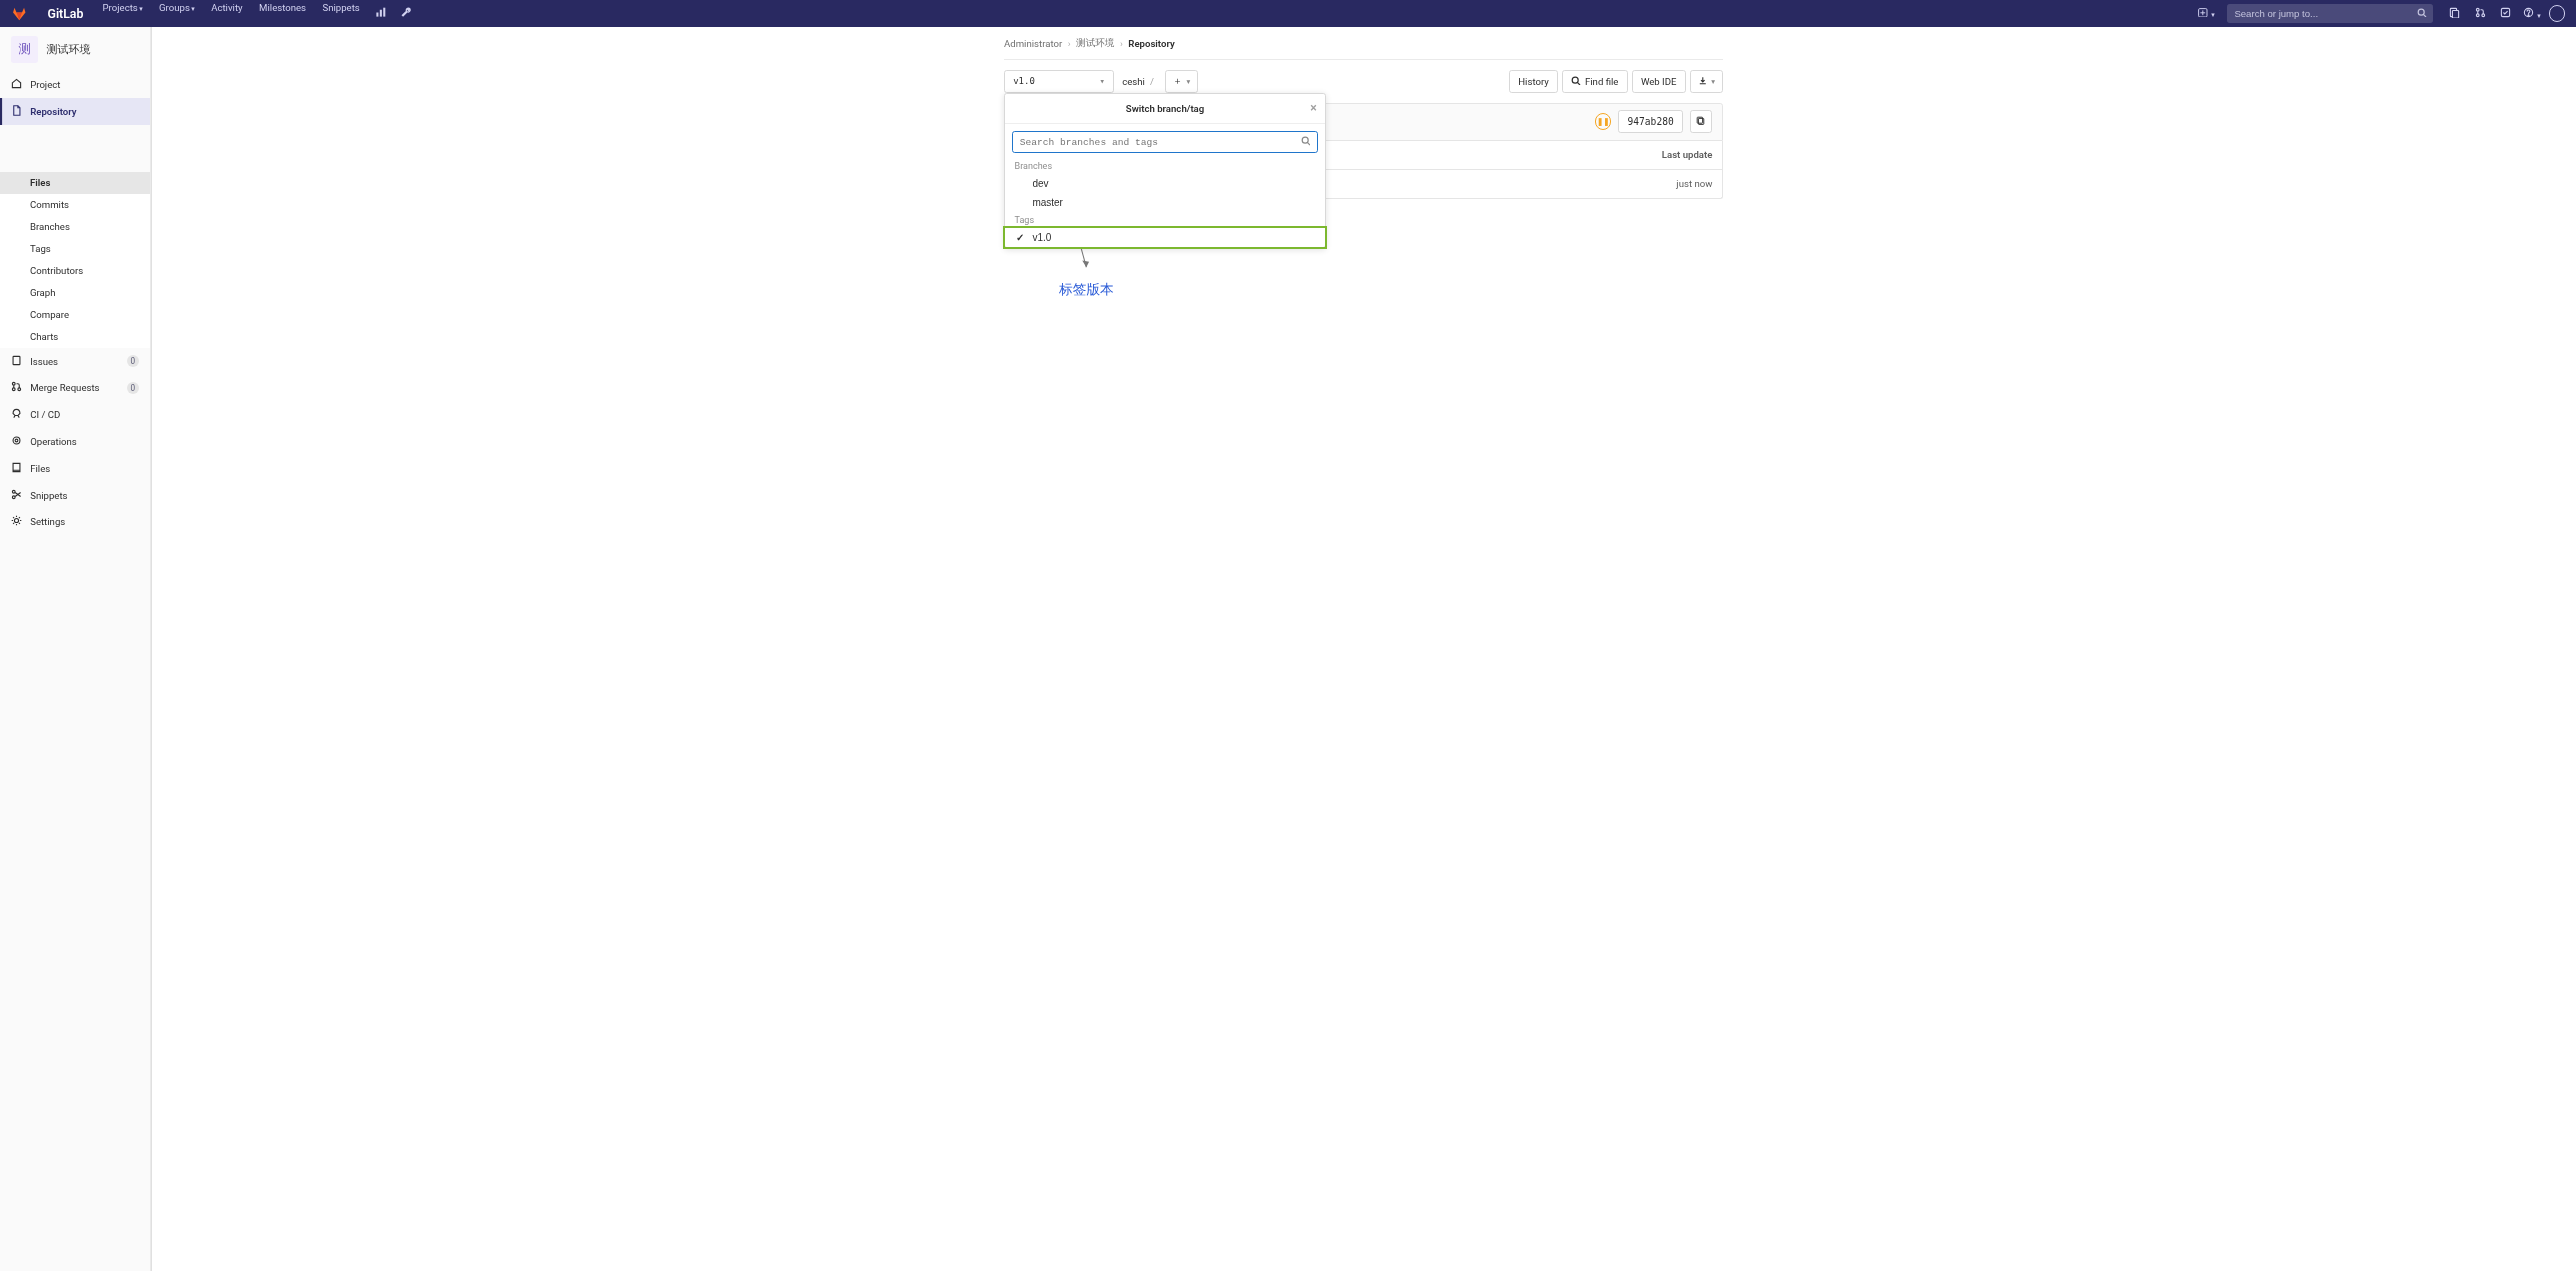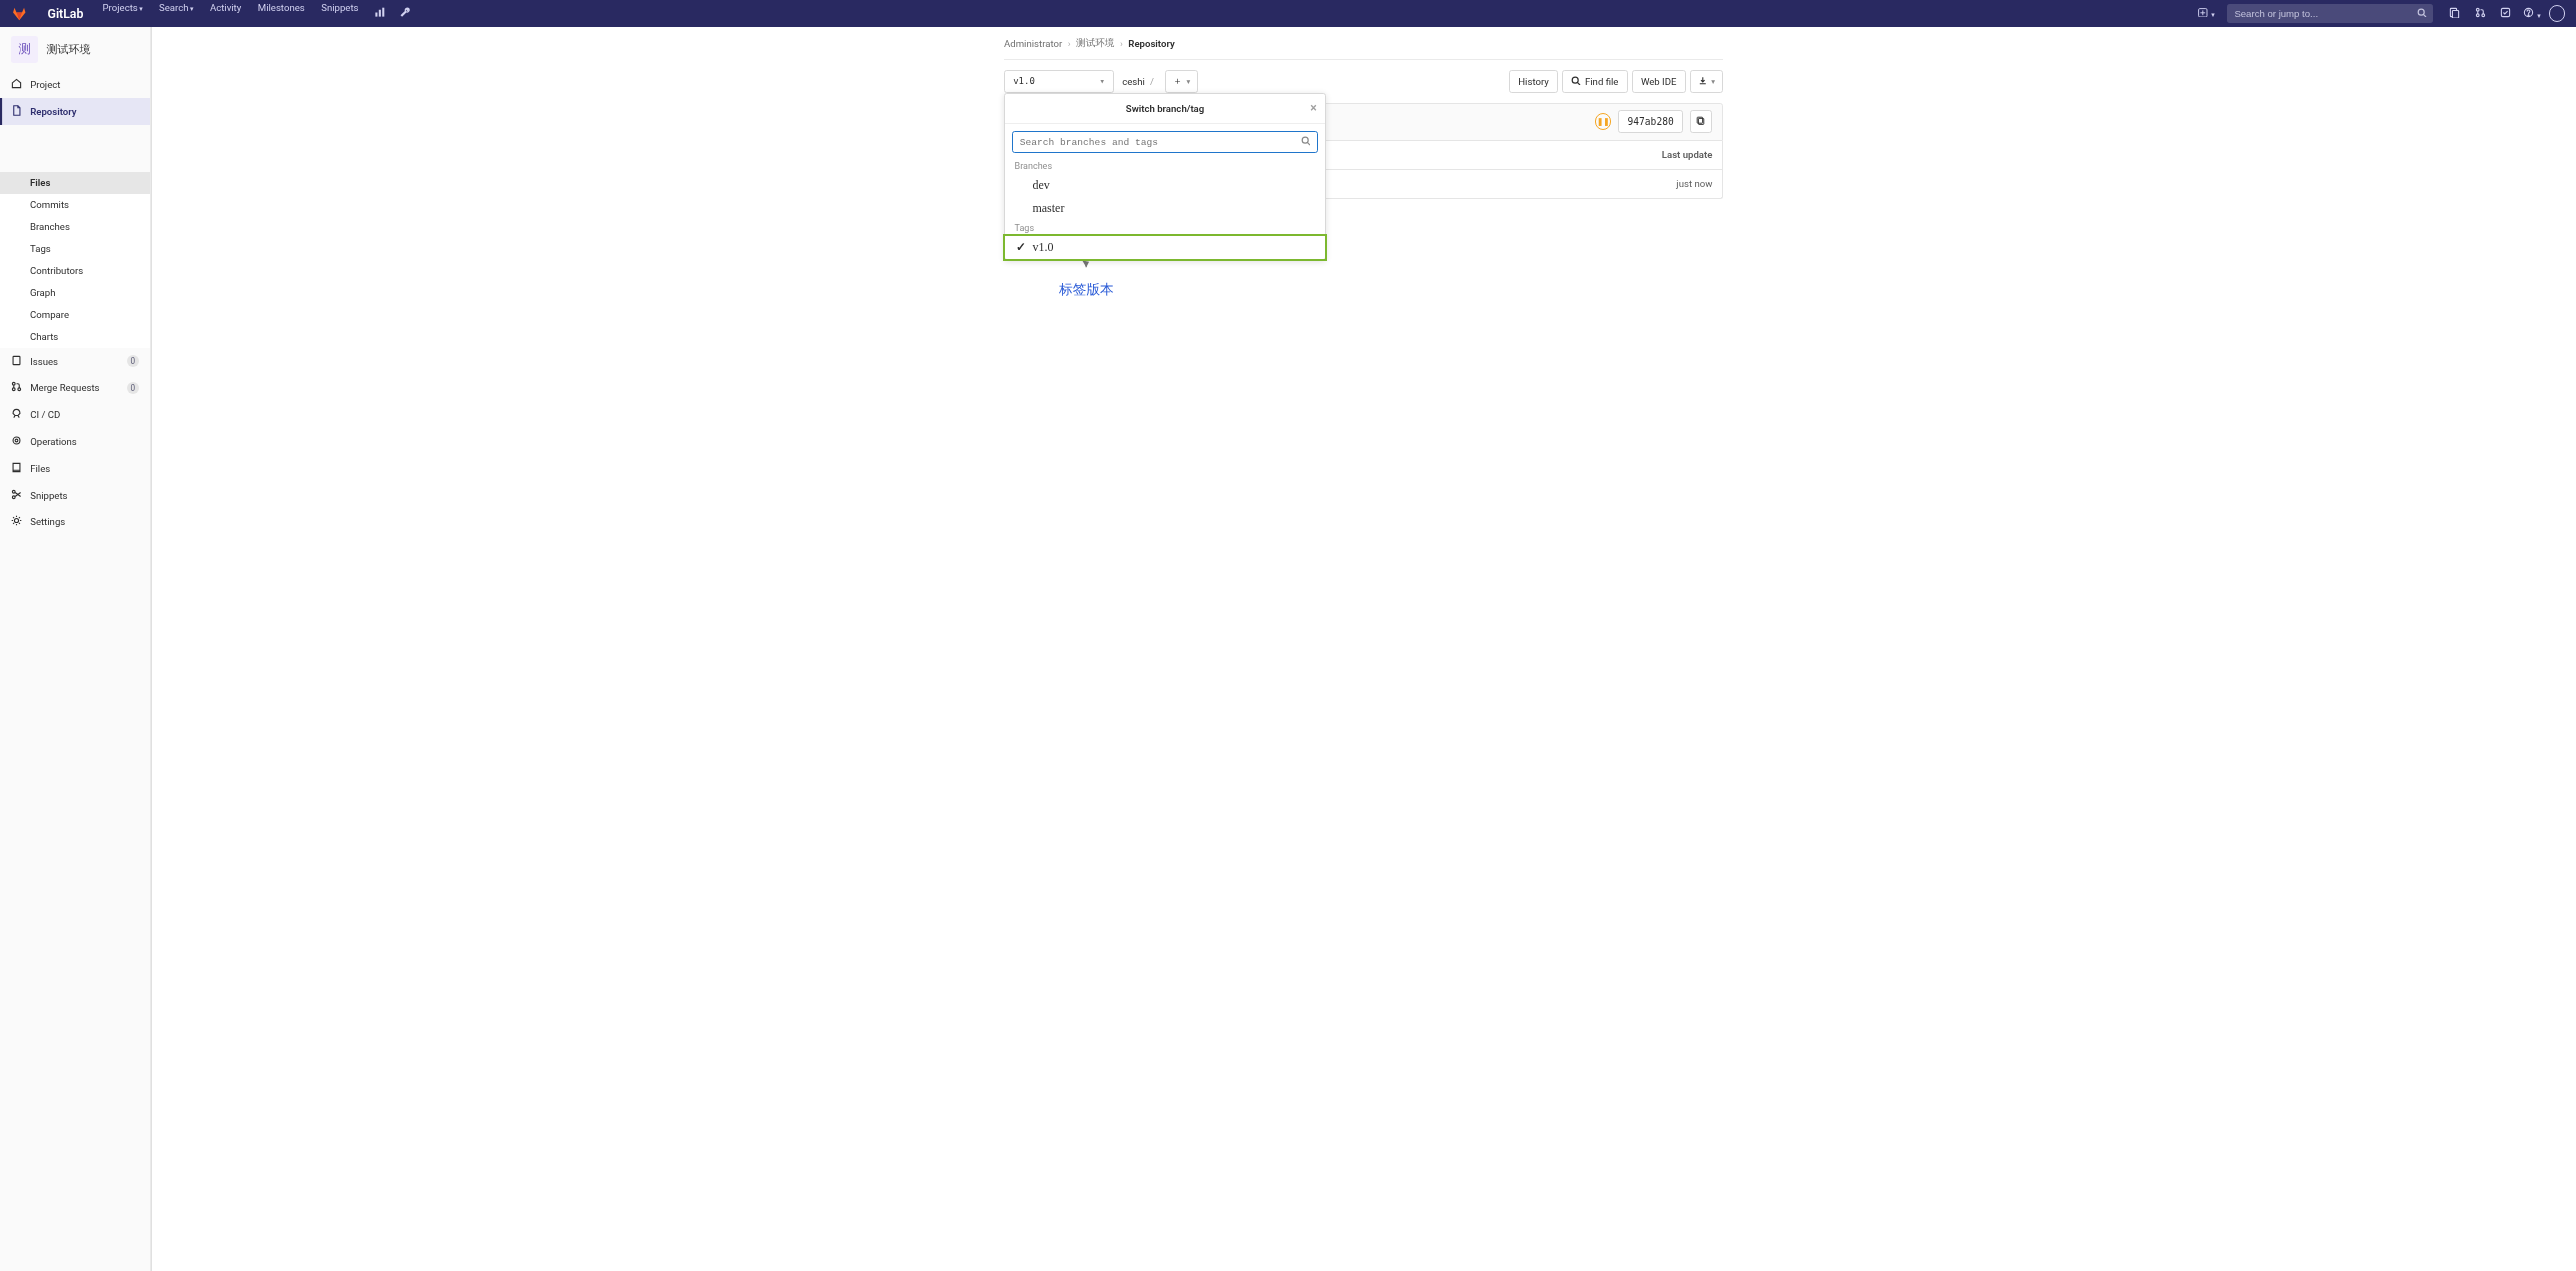--- a/index.html
+++ b/index.html
@@ -266,22 +266,22 @@
   .dd-search input {
     flex: 1; border: none; outline: none; font-size: 9.6px; font-family: Liberation Mono, monospace;
   }
   .dd-section {
     padding: 2.7px 9.6px;
     color: #8e8e8e;
     font-size: 9px;
   }
   .dd-item {
     padding: 4.1px 9.6px 4.1px 27.4px;
-    font-family: Liberation Serif, serif;
-    font-size: 12px;
+    font-family: Liberation Sans, sans-serif;
+    font-size: 10px;
     cursor: pointer;
     position: relative;
   }
   .dd-item.selected::before {
     content: "✓";
     position: absolute;
     left: 11px;
     font-family: inherit;
     font-weight: bold;
   }
@@ -306,21 +306,21 @@
             <path fill="#fc6d26" d="M12 22 3 11l2-7 3 7h8l3-7 2 7z"></path>
             <path fill="#e24329" d="M12 22 8 11h8z"></path>
           </svg>
       </span>
       <span>GitLab</span>
     </div>
     <div class="nav-item">
       <span>Projects</span><span class="nav-caret">▾</span>
     </div>
     <div class="nav-item">
-      <span>Search</span><span class="nav-caret">▾</span>
+      <span>Groups</span><span class="nav-caret">▾</span>
     </div>
     <div class="nav-item">Activity</div>
     <div class="nav-item">Milestones</div>
     <div class="nav-item">Snippets</div>
     <div class="nav-icon">
       <svg viewBox="0 0 16 16" width="11" height="11" fill="currentColor">
           <rect x="2" y="8" width="3" height="6"></rect>
           <rect x="7" y="4" width="3" height="10"></rect>
           <rect x="12" y="1" width="3" height="13"></rect>
         </svg>

